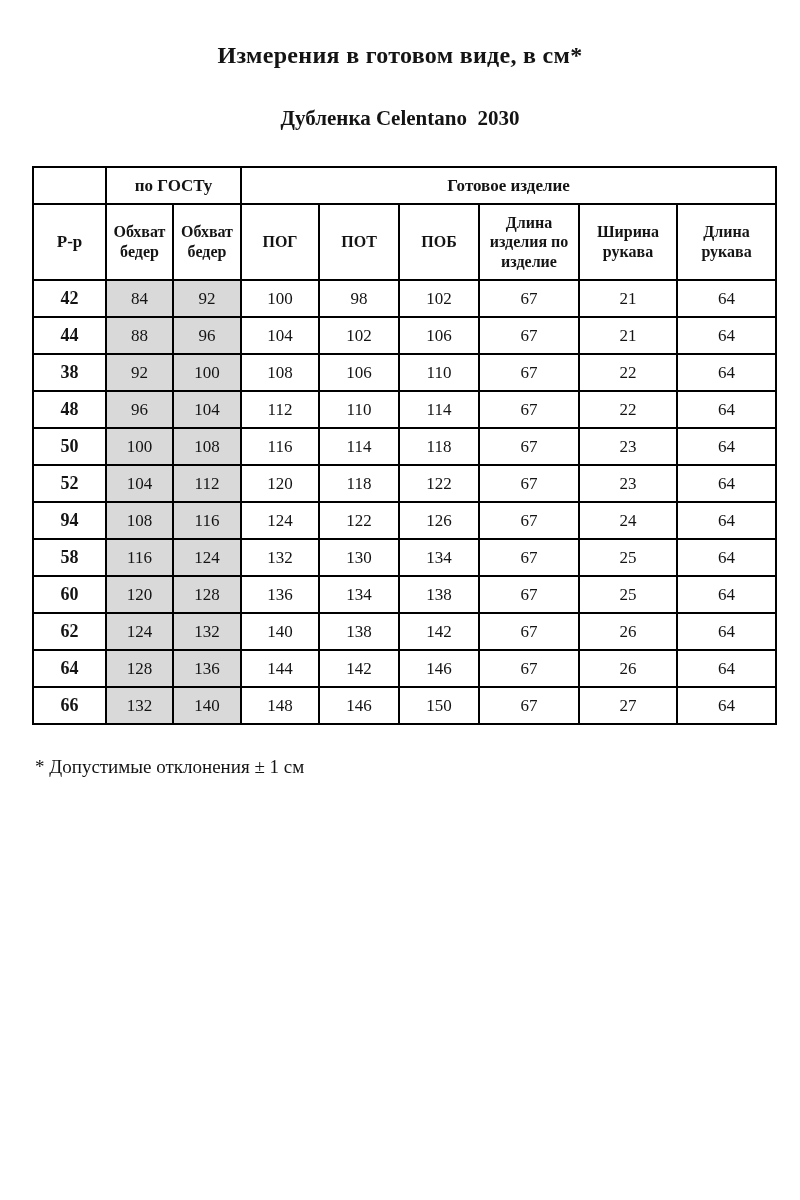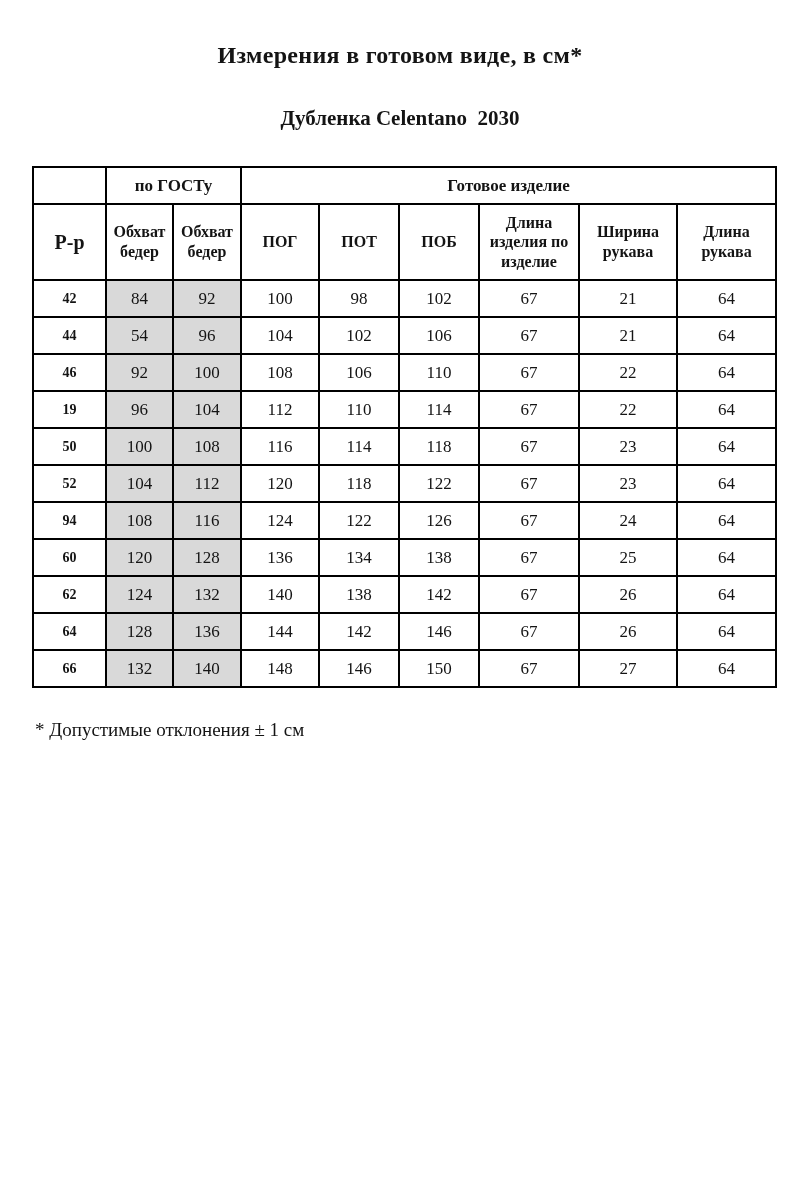--- a/index.html
+++ b/index.html
@@ -57,31 +57,31 @@
   }
   .header-row {
     height: 76px;
   }
   .header-row th {
     font-size: 16px;
     font-weight: bold;
     line-height: 1.22;
   }
   .header-row th.col-rr {
-    font-size: 20px;
+    font-size: 17px;
   }
   .size-table tbody tr {
     height: 37px;
   }
   .size-table tbody td {
     font-size: 17px;
     font-weight: normal;
   }
   .size-table tbody td.size-col {
-    font-size: 14px;
+    font-size: 18px;
     font-weight: bold;
   }
   .size-table .shaded {
     background: var(--shaded-color, #d9d9d9);
     font-family: Liberation Serif, serif;
   }
   .footnote {
     margin: 31px 0 17px 35px;
     font-size: 19px;
     font-weight: normal;
@@ -132,42 +132,42 @@
           <td class="shaded">92</td>
           <td>100</td>
           <td>98</td>
           <td>102</td>
           <td>67</td>
           <td>21</td>
           <td>64</td>
         </tr>
         <tr>
           <td class="size-col">44</td>
-          <td class="shaded">54</td>
+          <td class="shaded">88</td>
           <td class="shaded">96</td>
           <td>104</td>
           <td>102</td>
           <td>106</td>
           <td>67</td>
           <td>21</td>
           <td>64</td>
         </tr>
         <tr>
-          <td class="size-col">46</td>
+          <td class="size-col">38</td>
           <td class="shaded">92</td>
           <td class="shaded">100</td>
           <td>108</td>
           <td>106</td>
           <td>110</td>
           <td>67</td>
           <td>22</td>
           <td>64</td>
         </tr>
         <tr>
-          <td class="size-col">19</td>
+          <td class="size-col">48</td>
           <td class="shaded">96</td>
           <td class="shaded">104</td>
           <td>112</td>
           <td>110</td>
           <td>114</td>
           <td>67</td>
           <td>22</td>
           <td>64</td>
         </tr>
         <tr>
@@ -197,20 +197,31 @@
           <td class="shaded">108</td>
           <td class="shaded">116</td>
           <td>124</td>
           <td>122</td>
           <td>126</td>
           <td>67</td>
           <td>24</td>
           <td>64</td>
         </tr>
         <tr>
+          <td class="size-col">58</td>
+          <td class="shaded">116</td>
+          <td class="shaded">124</td>
+          <td>132</td>
+          <td>130</td>
+          <td>134</td>
+          <td>67</td>
+          <td>25</td>
+          <td>64</td>
+        </tr>
+        <tr>
           <td class="size-col">60</td>
           <td class="shaded">120</td>
           <td class="shaded">128</td>
           <td>136</td>
           <td>134</td>
           <td>138</td>
           <td>67</td>
           <td>25</td>
           <td>64</td>
         </tr>

